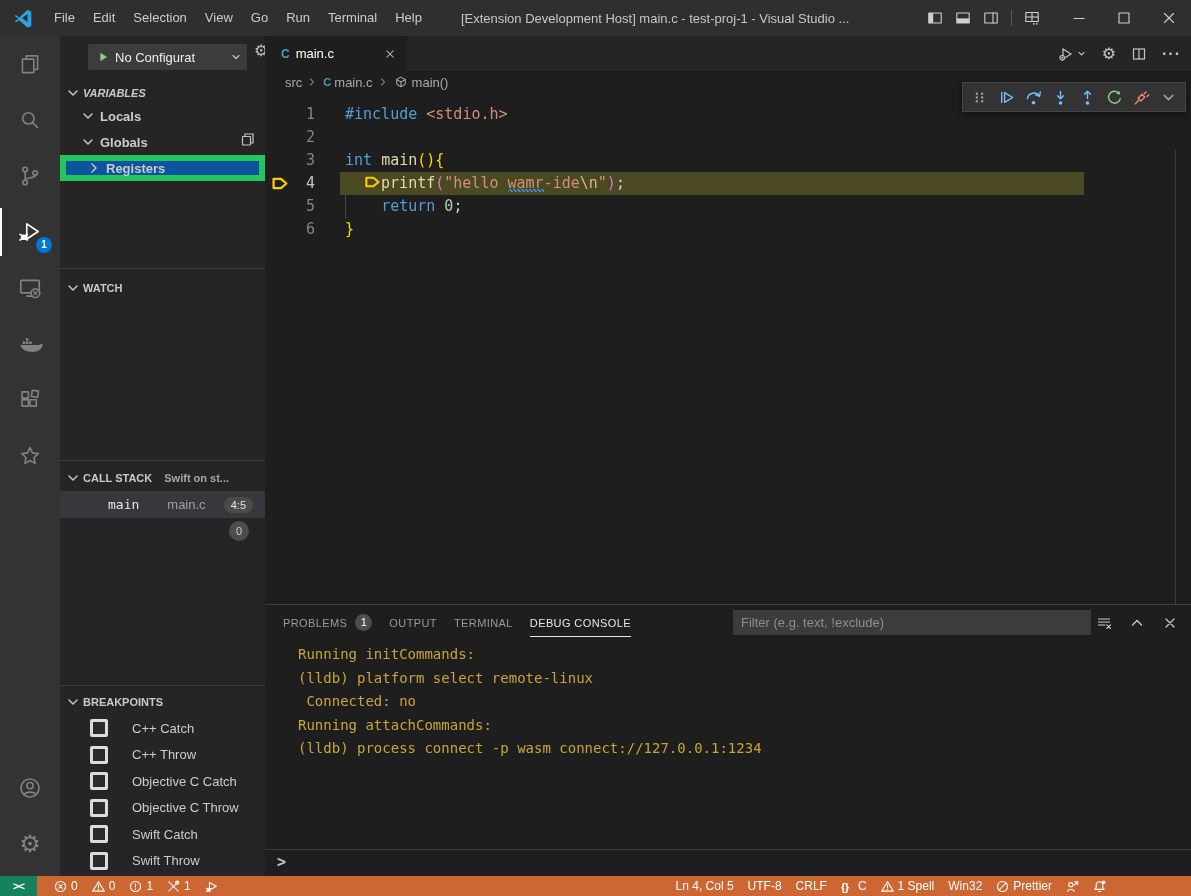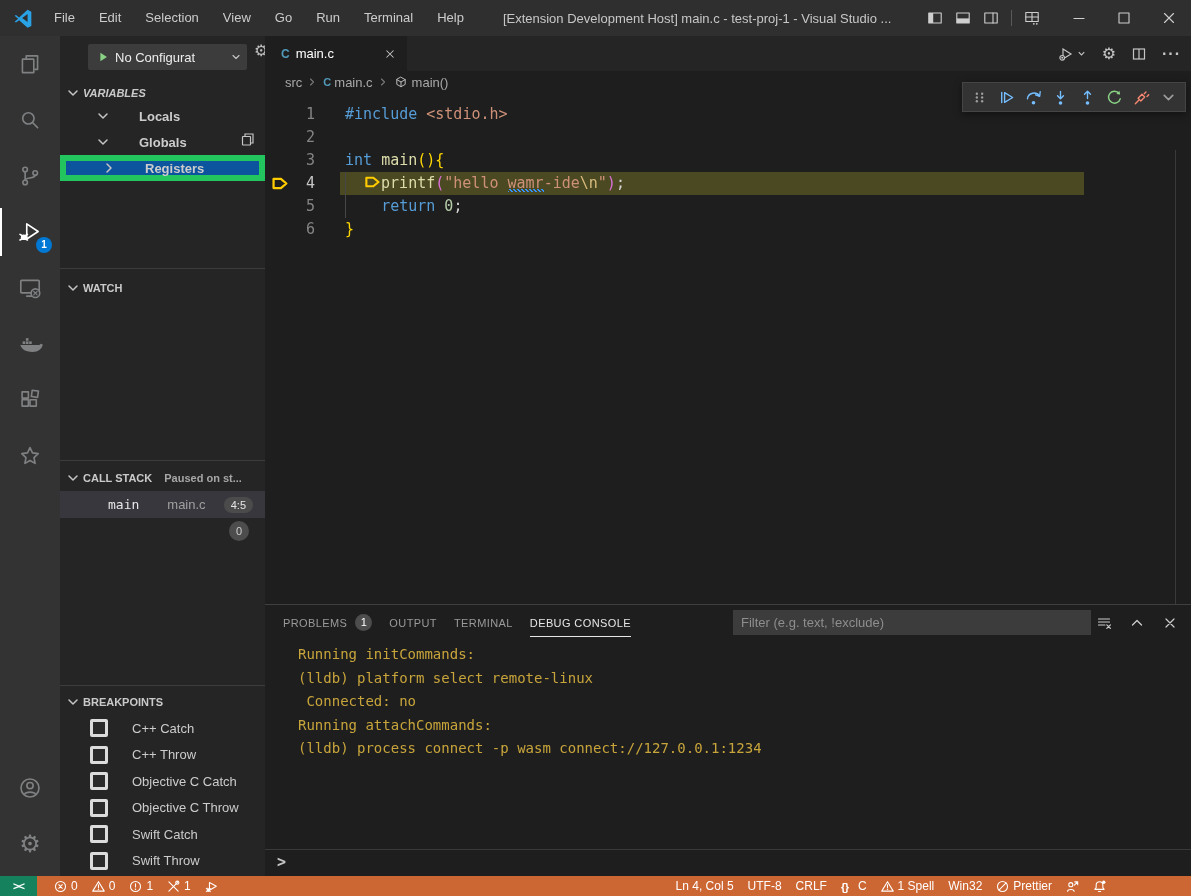--- a/index.html
+++ b/index.html
@@ -3,21 +3,21 @@
 <meta charset="utf-8">
 <style>
   html,body{margin:0;padding:0;}
   body{width:1191px;height:896px;position:relative;background:#1e1e1e;overflow:hidden;
        font-family:"Liberation Sans",sans-serif;color:#cccccc;-webkit-font-smoothing:antialiased;}
   svg{display:block;width:100%;height:100%;}
   
   #titlebar{position:absolute;left:0;top:0;width:1191px;height:36px;background:#2f2f30;
             display:flex;align-items:center;font-size:13px;z-index:10;}
   .vslogo{width:20px;height:20px;margin:0 12px 0 13px;flex:none;}
-  #menus{display:flex;gap:6px;}
+  #menus{display:flex;}
   .menu-item{padding:0 9px;height:36px;line-height:36px;color:#cccccc;cursor:default;}
   .wtitle{margin-left:30px;white-space:nowrap;color:#c7c7c7;}
   .wctrls{position:absolute;right:0;top:0;height:36px;display:flex;align-items:center;}
   .t-ic{width:16px;height:16px;margin:0 6px;color:#cfcfcf;}
   .t-sep{width:1px;height:16px;background:#5a5a5a;margin:0 6px;}
   .wbtn{width:45px;height:36px;display:flex;align-items:center;justify-content:center;color:#cccccc;}
   .wbtn .t-ic{margin:0;}
   
   #activitybar{position:absolute;left:0;top:36px;width:60px;height:840px;background:#333333;
                display:flex;flex-direction:column;align-items:center;z-index:5;}
@@ -38,21 +38,21 @@
   .launch .chev{width:12px;height:12px;margin:0 5px 0 2px;color:#c5c5c5;flex:none;}
   .launch-gear{position:absolute;left:194px;top:5px;font-size:16px;color:#bdbdbd;}
   .sec-head{position:absolute;left:0;width:205px;height:22px;display:flex;align-items:center;
             font-size:11px;font-weight:700;color:#cacaca;}
   .sec-head .chev{width:16px;height:16px;margin:0 2px 0 5px;color:#c5c5c5;flex:none;}
   .sec-desc{margin-left:12px;font-size:11px;font-weight:700;color:#bdbdbd;opacity:.85;
             white-space:nowrap;overflow:hidden;max-width:95px;}
   .copy-ic{position:absolute;right:10px;top:3px;width:16px;height:16px;color:#c5c5c5;}
   .divider{position:absolute;left:0;width:205px;height:1px;background:#3c3c3c;}
   .tree-row{position:absolute;left:0;width:205px;height:26px;display:flex;align-items:center;
-            padding-left:35px;box-sizing:border-box;color:#cccccc;font-weight:600;gap:24px;}
+            padding-left:20px;box-sizing:border-box;color:#cccccc;font-weight:600;}
   .tree-row .chev{width:16px;height:16px;margin-right:4px;color:#c5c5c5;flex:none;}
   .tree-row.selected{background:#0c549e;border:6px solid #22c55e;}
   .frame-row{position:absolute;left:0;width:205px;height:27px;background:#37373d;display:flex;align-items:center;}
   .frame-fn{font-family:"DejaVu Sans Mono",monospace;font-size:13px;color:#e8e8e8;margin-left:48px;}
   .frame-file{color:#a0a0a0;font-size:13px;margin-left:28px;}
   .frame-loc{margin-left:auto;margin-right:12px;background:#4b4b4b;color:#e6e6e6;font-size:11px;
              border-radius:9px;padding:2px 7px;}
   .session-badge{position:absolute;right:16px;width:20px;height:20px;border-radius:10px;background:#4d4d4d;
                  color:#cfcfcf;font-size:11px;line-height:20px;text-align:center;}
   .bp-row{position:absolute;left:0;width:205px;height:26px;display:flex;align-items:center;}
@@ -368,21 +368,21 @@
   </div>
 
   <div class="divider" style="top:424px;"></div>
   <div class="sec-head" style="top:431px;">
     <span class="chev chev-d">
         <svg viewBox="0 0 16 16" fill="none" stroke="currentColor" stroke-width="1.5" stroke-linecap="round" stroke-linejoin="round">
           <path d="M4 6l4 4 4-4"></path>
         </svg>
       </span>
     <span>CALL STACK</span>
-    <span class="sec-desc">Paused on st...</span>
+    <span class="sec-desc">Swift on st...</span>
   </div>
   <div class="frame-row" style="top:455px;">
     <span class="frame-fn">main</span>
     <span class="frame-file">main.c</span>
     <span class="frame-loc">4:5</span>
   </div>
   <div class="session-badge" style="top:485px;">0</div>
 
   <div class="divider" style="top:649px;"></div>
   <div class="sec-head" style="top:655px;">

